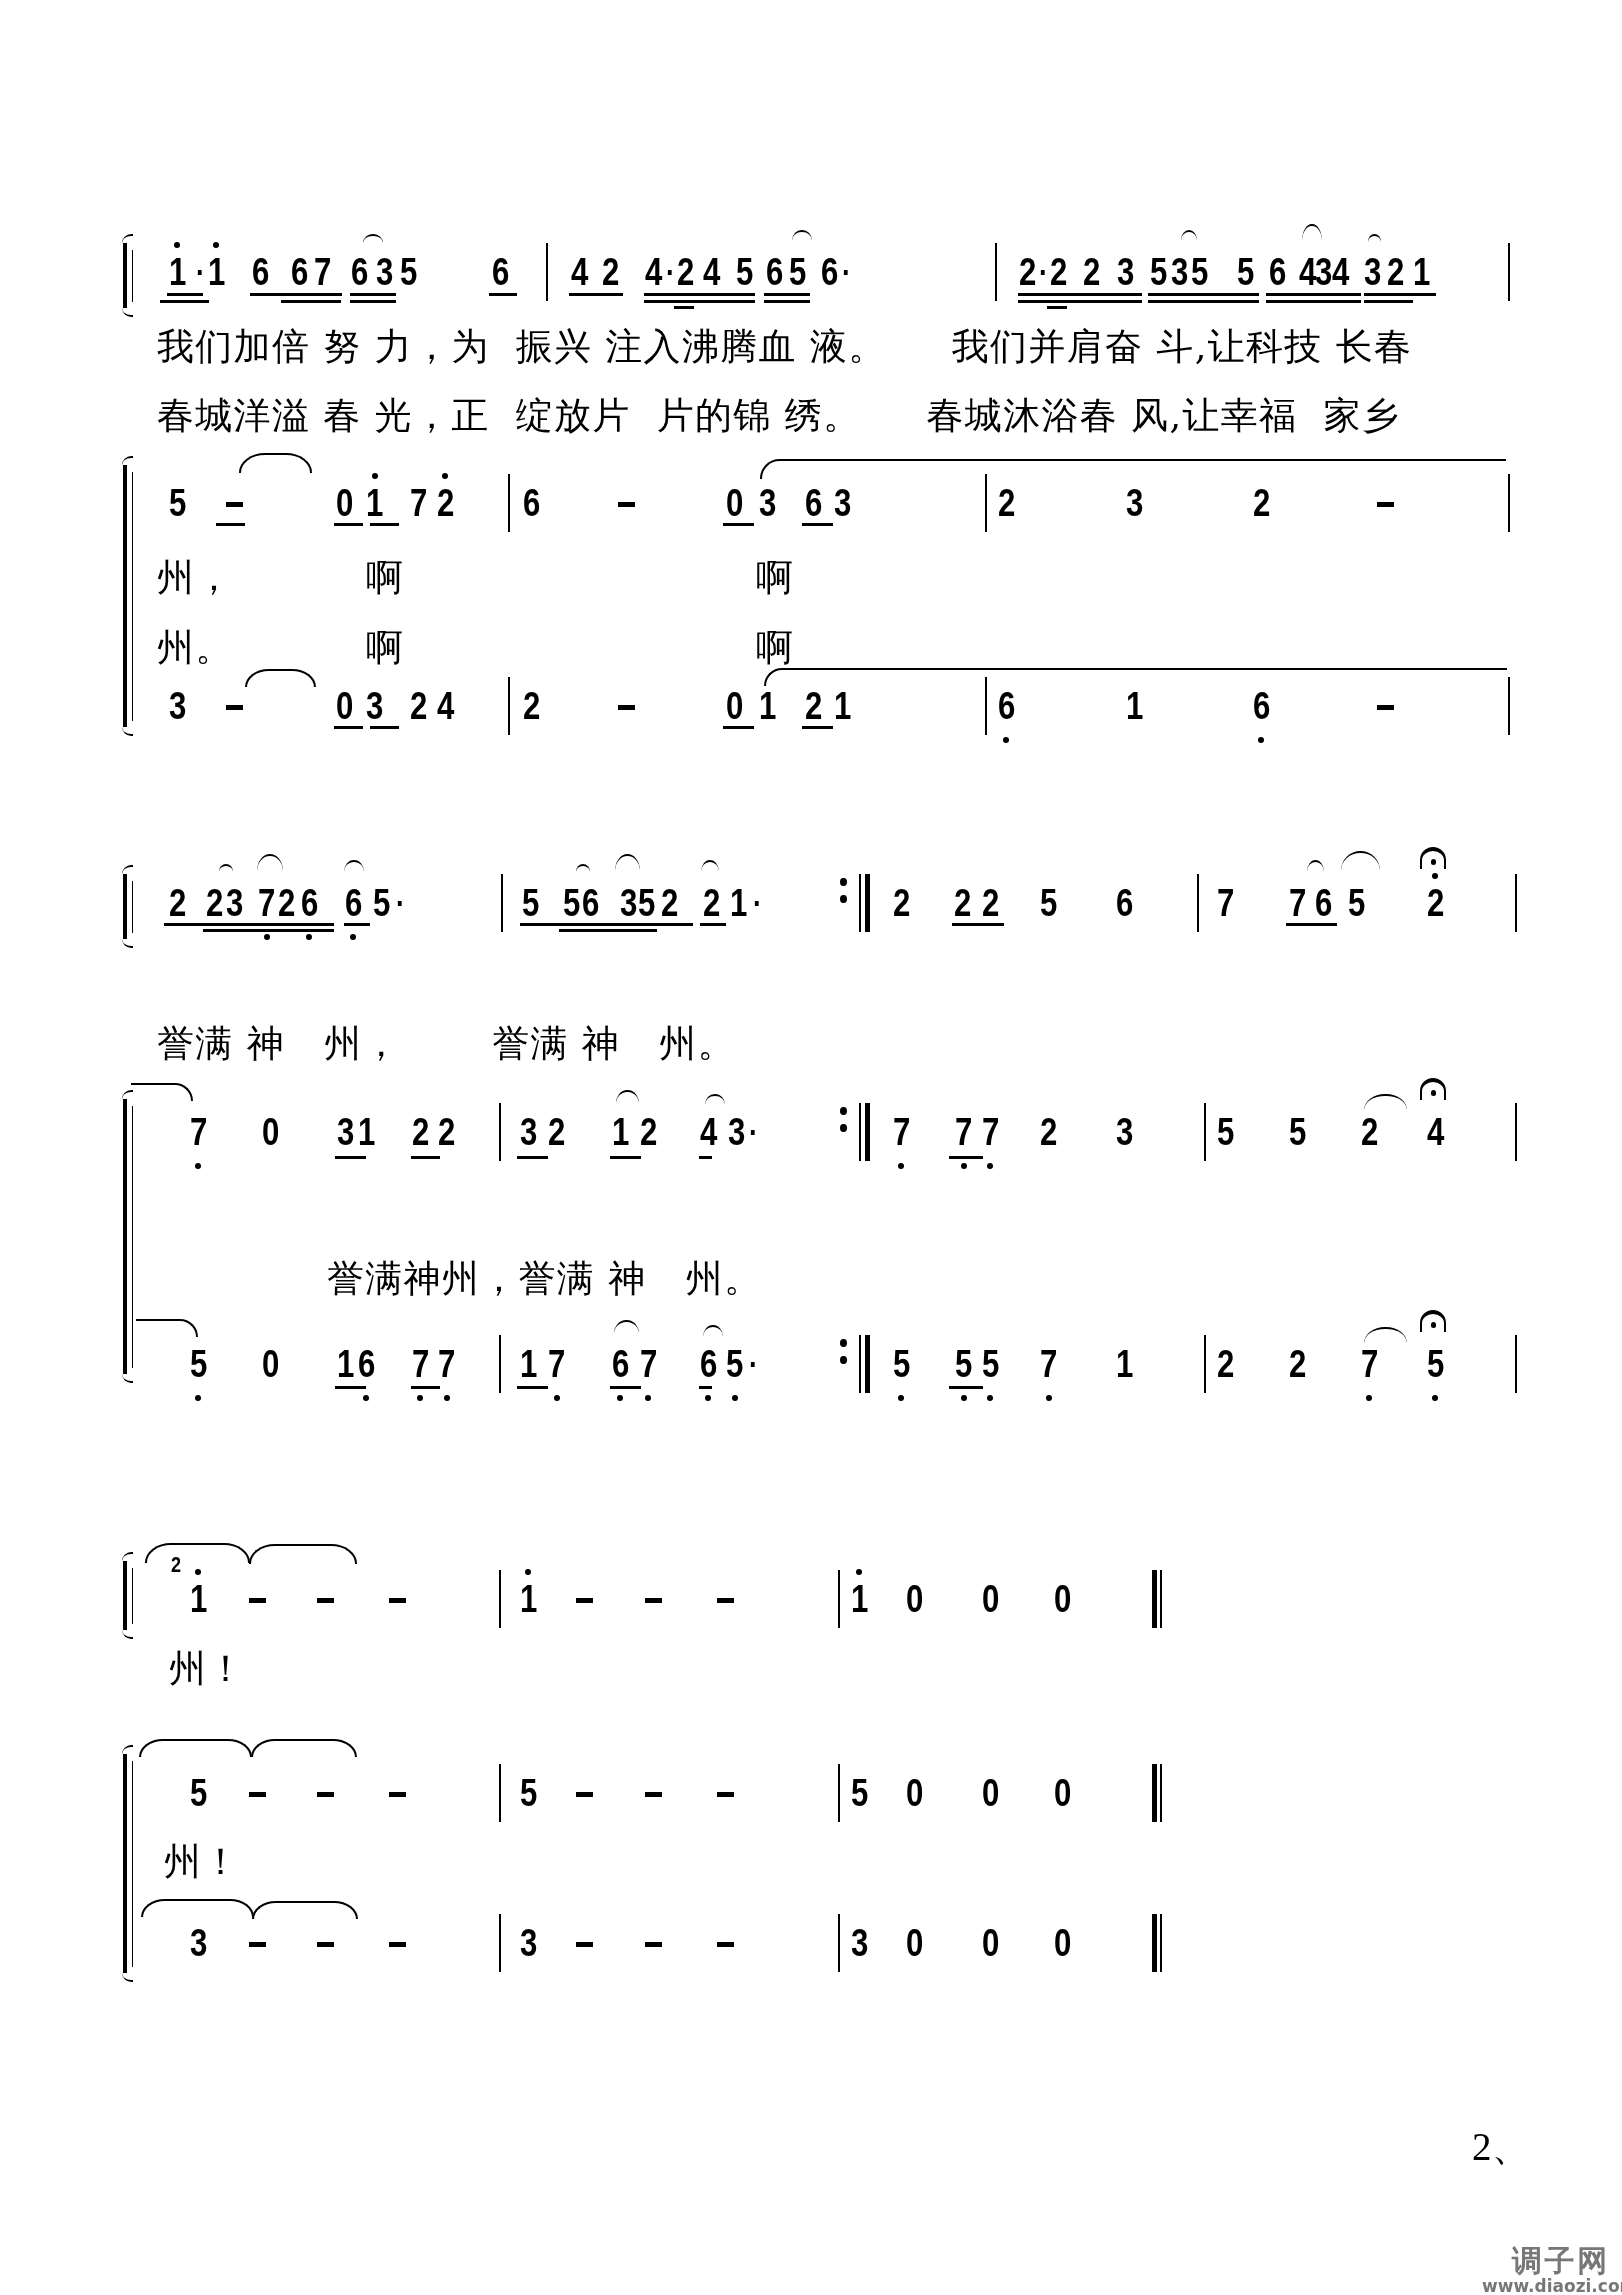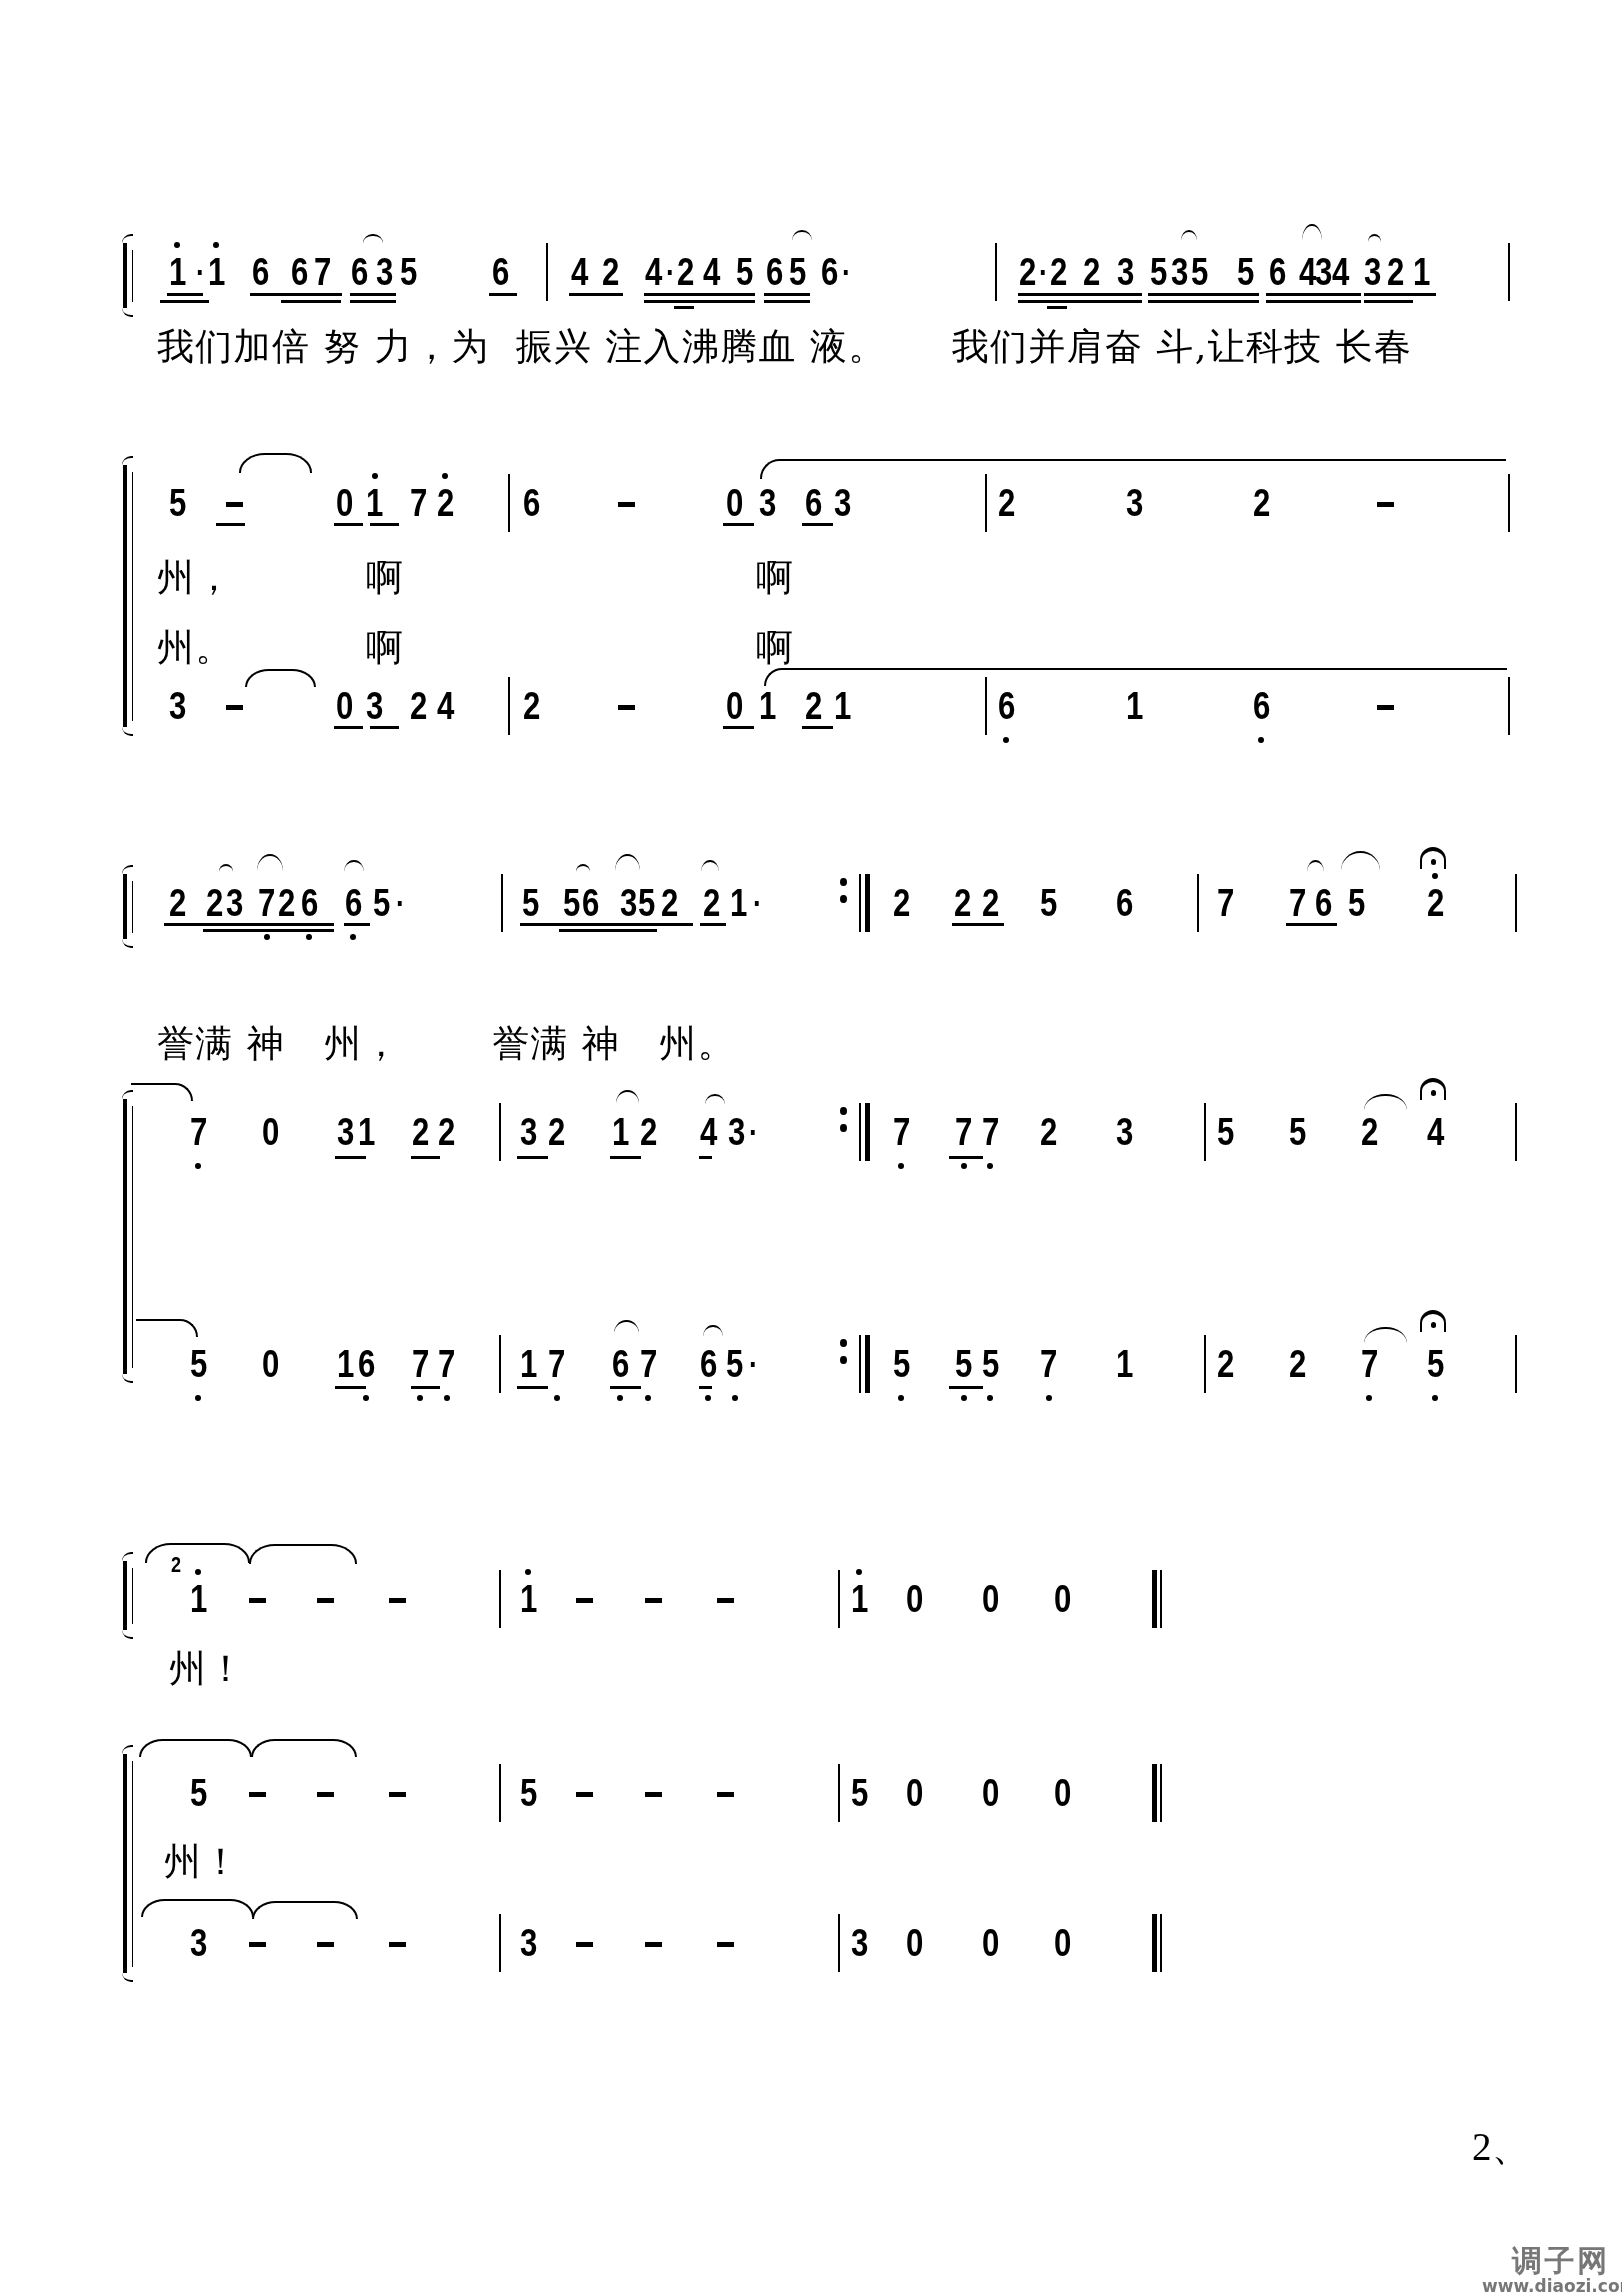--- a/index.html
+++ b/index.html
@@ -108,20 +108,21 @@
   <div class="ul" style="left:1364px; top:293px; width:72px;"></div>
   <div class="ul" style="left:1364px; top:300px; width:49px;"></div>
 
   <div class="slur" style="left:363px; top:234px; width:19.6px; height:9.2px;"></div>
   <div class="slur" style="left:792px; top:230px; width:19.6px; height:10.5px;"></div>
   <div class="slur" style="left:1181px; top:230px; width:16.4px; height:10.5px;"></div>
   <div class="slur" style="left:1302px; top:224px; width:19.6px; height:17px;"></div>
   <div class="slur" style="left:1368px; top:234px; width:13px; height:7.9px;"></div>
 
   <div class="lyric" style="left:157px; top:324px;">我们加倍 努 力，为  振兴 注入沸腾血 液。     我们并肩奋 斗,让科技 长春</div>
+  <div class="lyric" style="left:157px; top:393px;">春城洋溢 春 光，正  绽放片  片的锦 绣。     春城沐浴春 风,让幸福  家乡</div>
 
   <div class="bracket" style="left:123px; top:465px; height:262px;"></div>
   <div class="row" style="left:0; top:474px; width:1623px;">
       <span class="tok" style="left: 169px;">5</span>
       <div class="dash" style="left: 226px;"></div>
       <span class="tok" style="left: 336px;">0</span>
       <span class="tok" style="left: 366px;">1</span>
       <div class="dothigh" style="left: 372px; top: -1.3px;"></div>
       <span class="tok" style="left: 410px;">7</span>
       <span class="tok" style="left: 437px;">2</span>
@@ -286,20 +287,21 @@
   <div class="ul" style="left:411px; top:1156px; width:29.4px;"></div>
   <div class="ul" style="left:517px; top:1156px; width:31px;"></div>
   <div class="ul" style="left:610px; top:1156px; width:31px;"></div>
   <div class="ul" style="left:699px; top:1156px; width:13px;"></div>
   <div class="ul" style="left:949px; top:1156px; width:34px;"></div>
   <div class="slur" style="left:616px; top:1090px; width:23px; height:14.4px;"></div>
   <div class="slur" style="left:705px; top:1094px; width:19.6px; height:10.5px;"></div>
   <div class="slur" style="left:1364px; top:1094px; width:43px; height:16.4px;"></div>
   <div class="fermata" style="left:1420px; top:1078px;"></div>
 
+  <div class="lyric" style="left:327px; top:1256px;">誉满神州，誉满 神   州。</div>
 
   <div class="tie-long" style="left:136px; top:1319px; width:62px; height:18.3px; border-left:none; border-radius:0 19.6px 0 0;"></div>
   <div class="row" style="left:0; top:1335px; width:1623px;">
       <span class="tok" style="left: 190px;">5</span>
       <div class="dotlow" style="left: 195px; top: 60px;"></div>
       <span class="tok" style="left: 262px;">0</span>
       <span class="tok" style="left: 337px;">1</span>
       <span class="tok" style="left: 358px;">6</span>
       <div class="dotlow" style="left: 363px; top: 60px;"></div>
       <span class="tok" style="left: 412px;">7</span>

